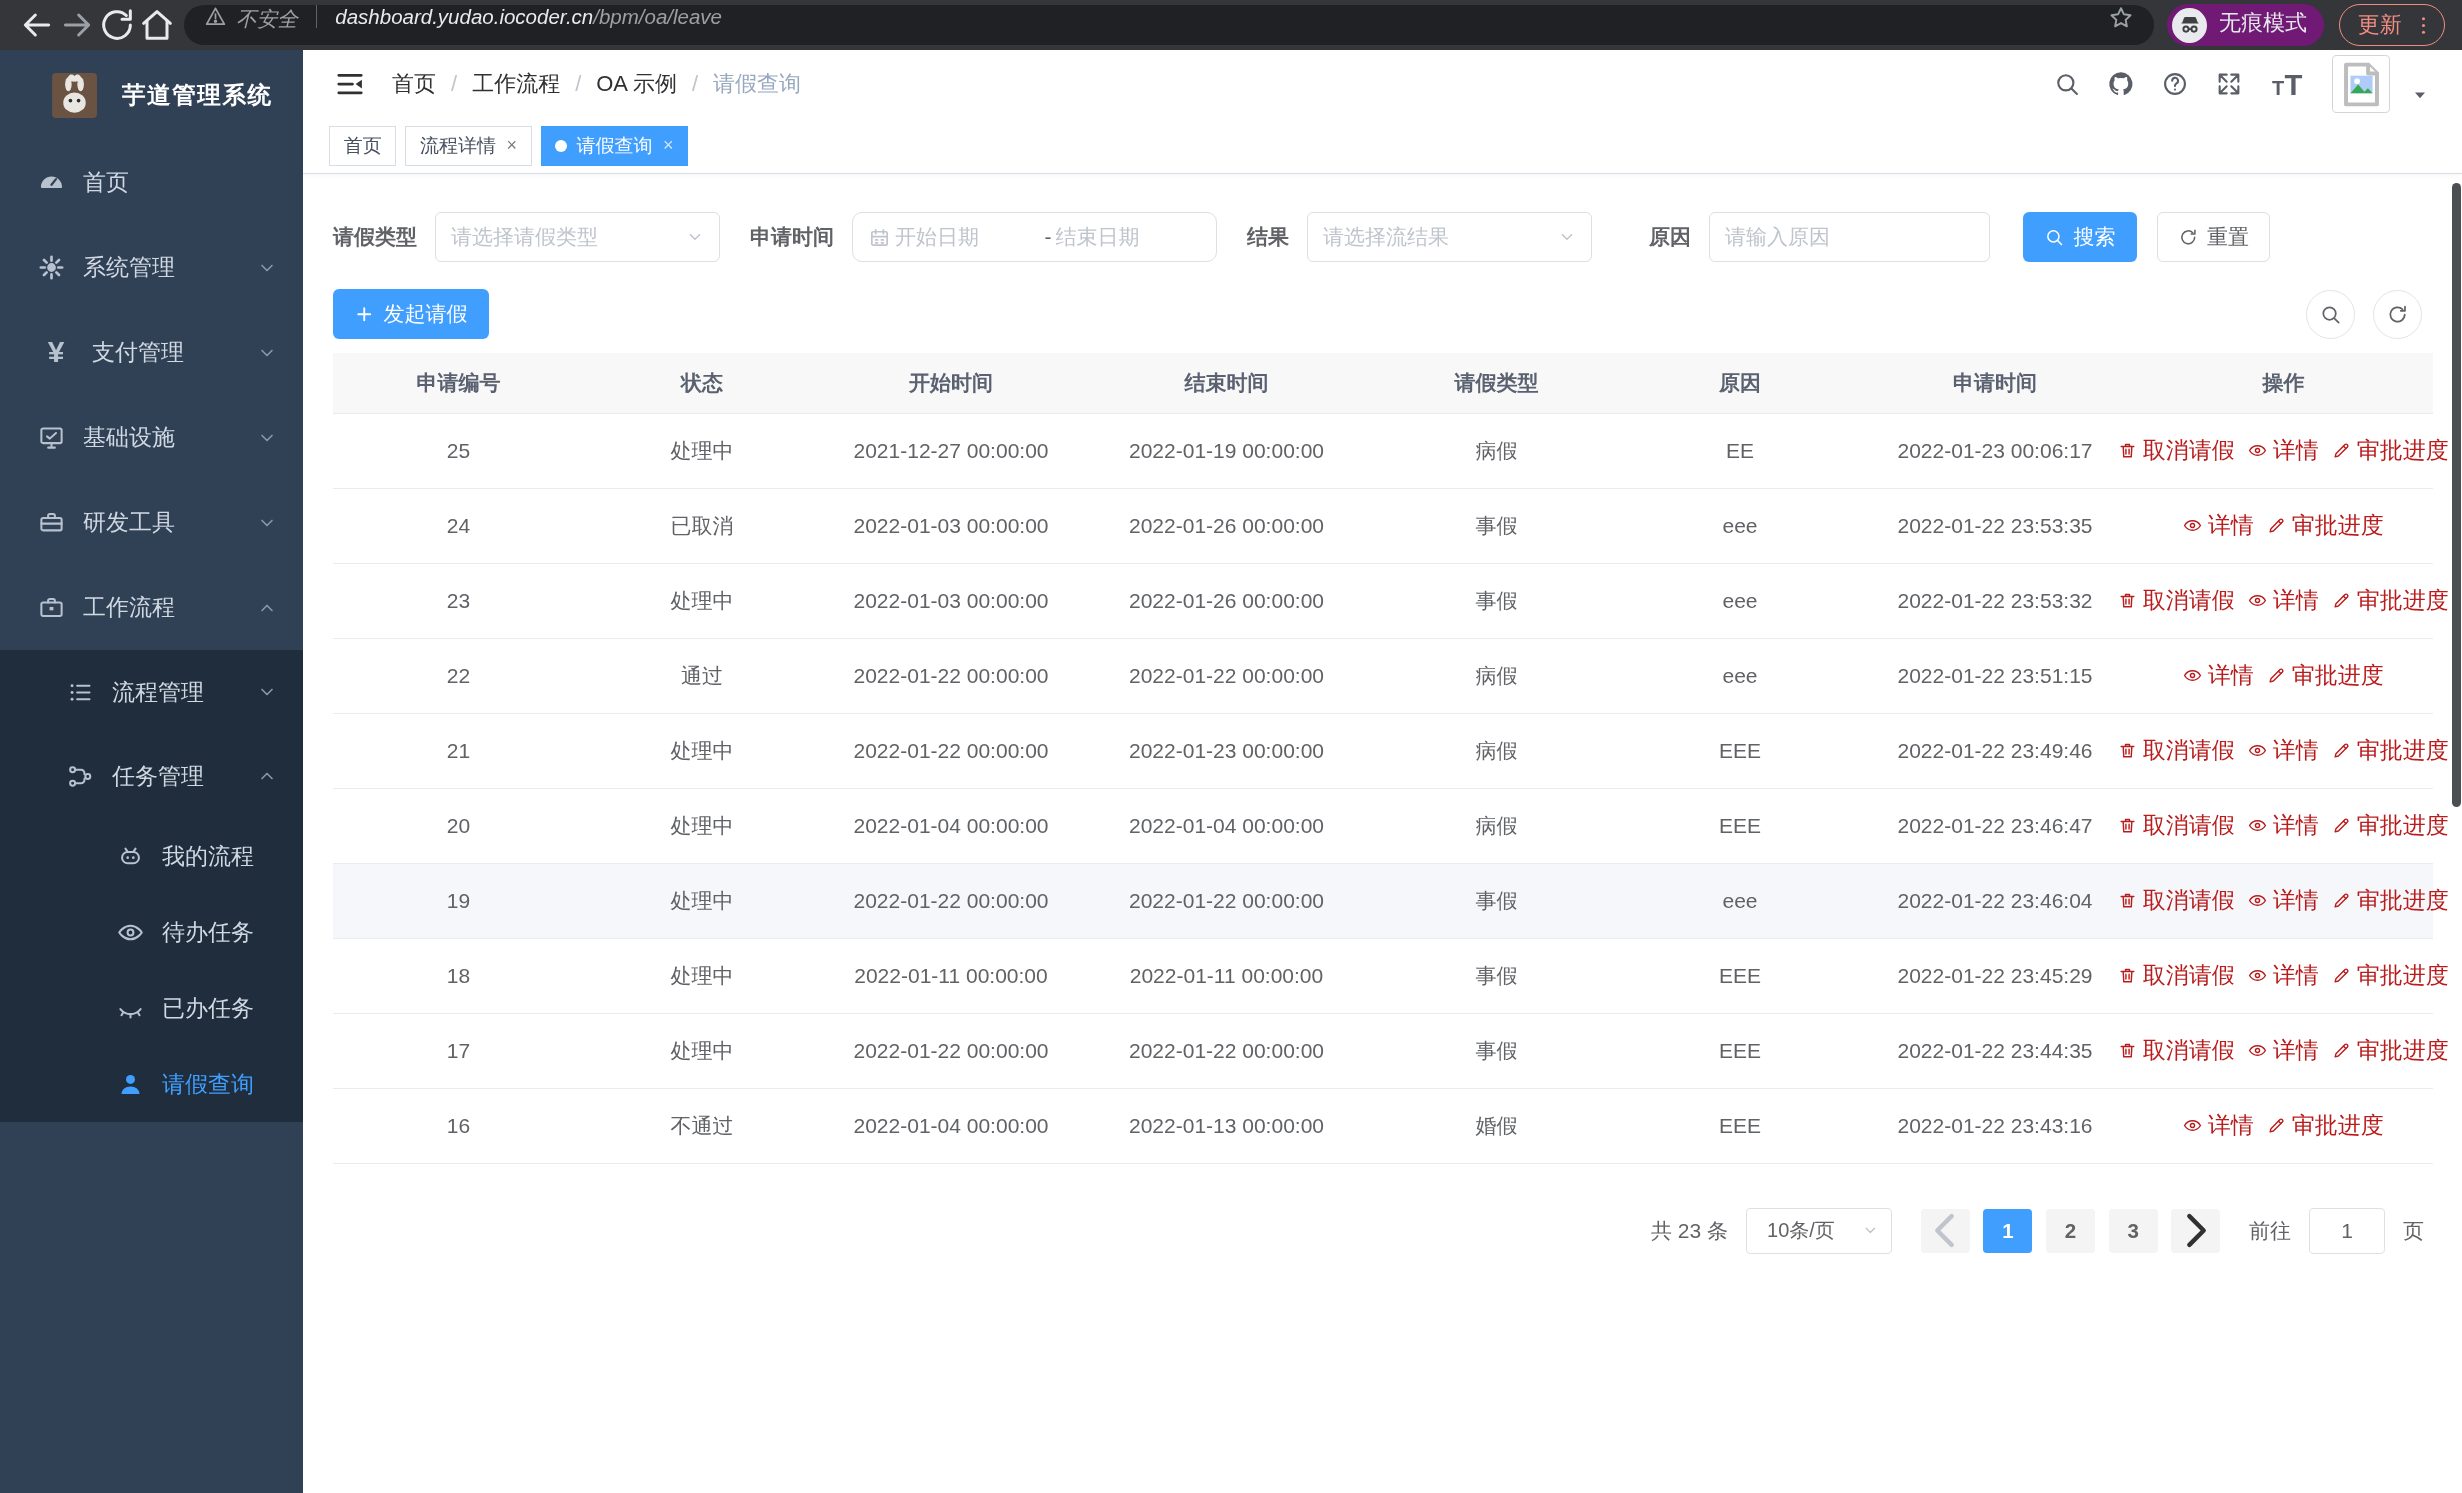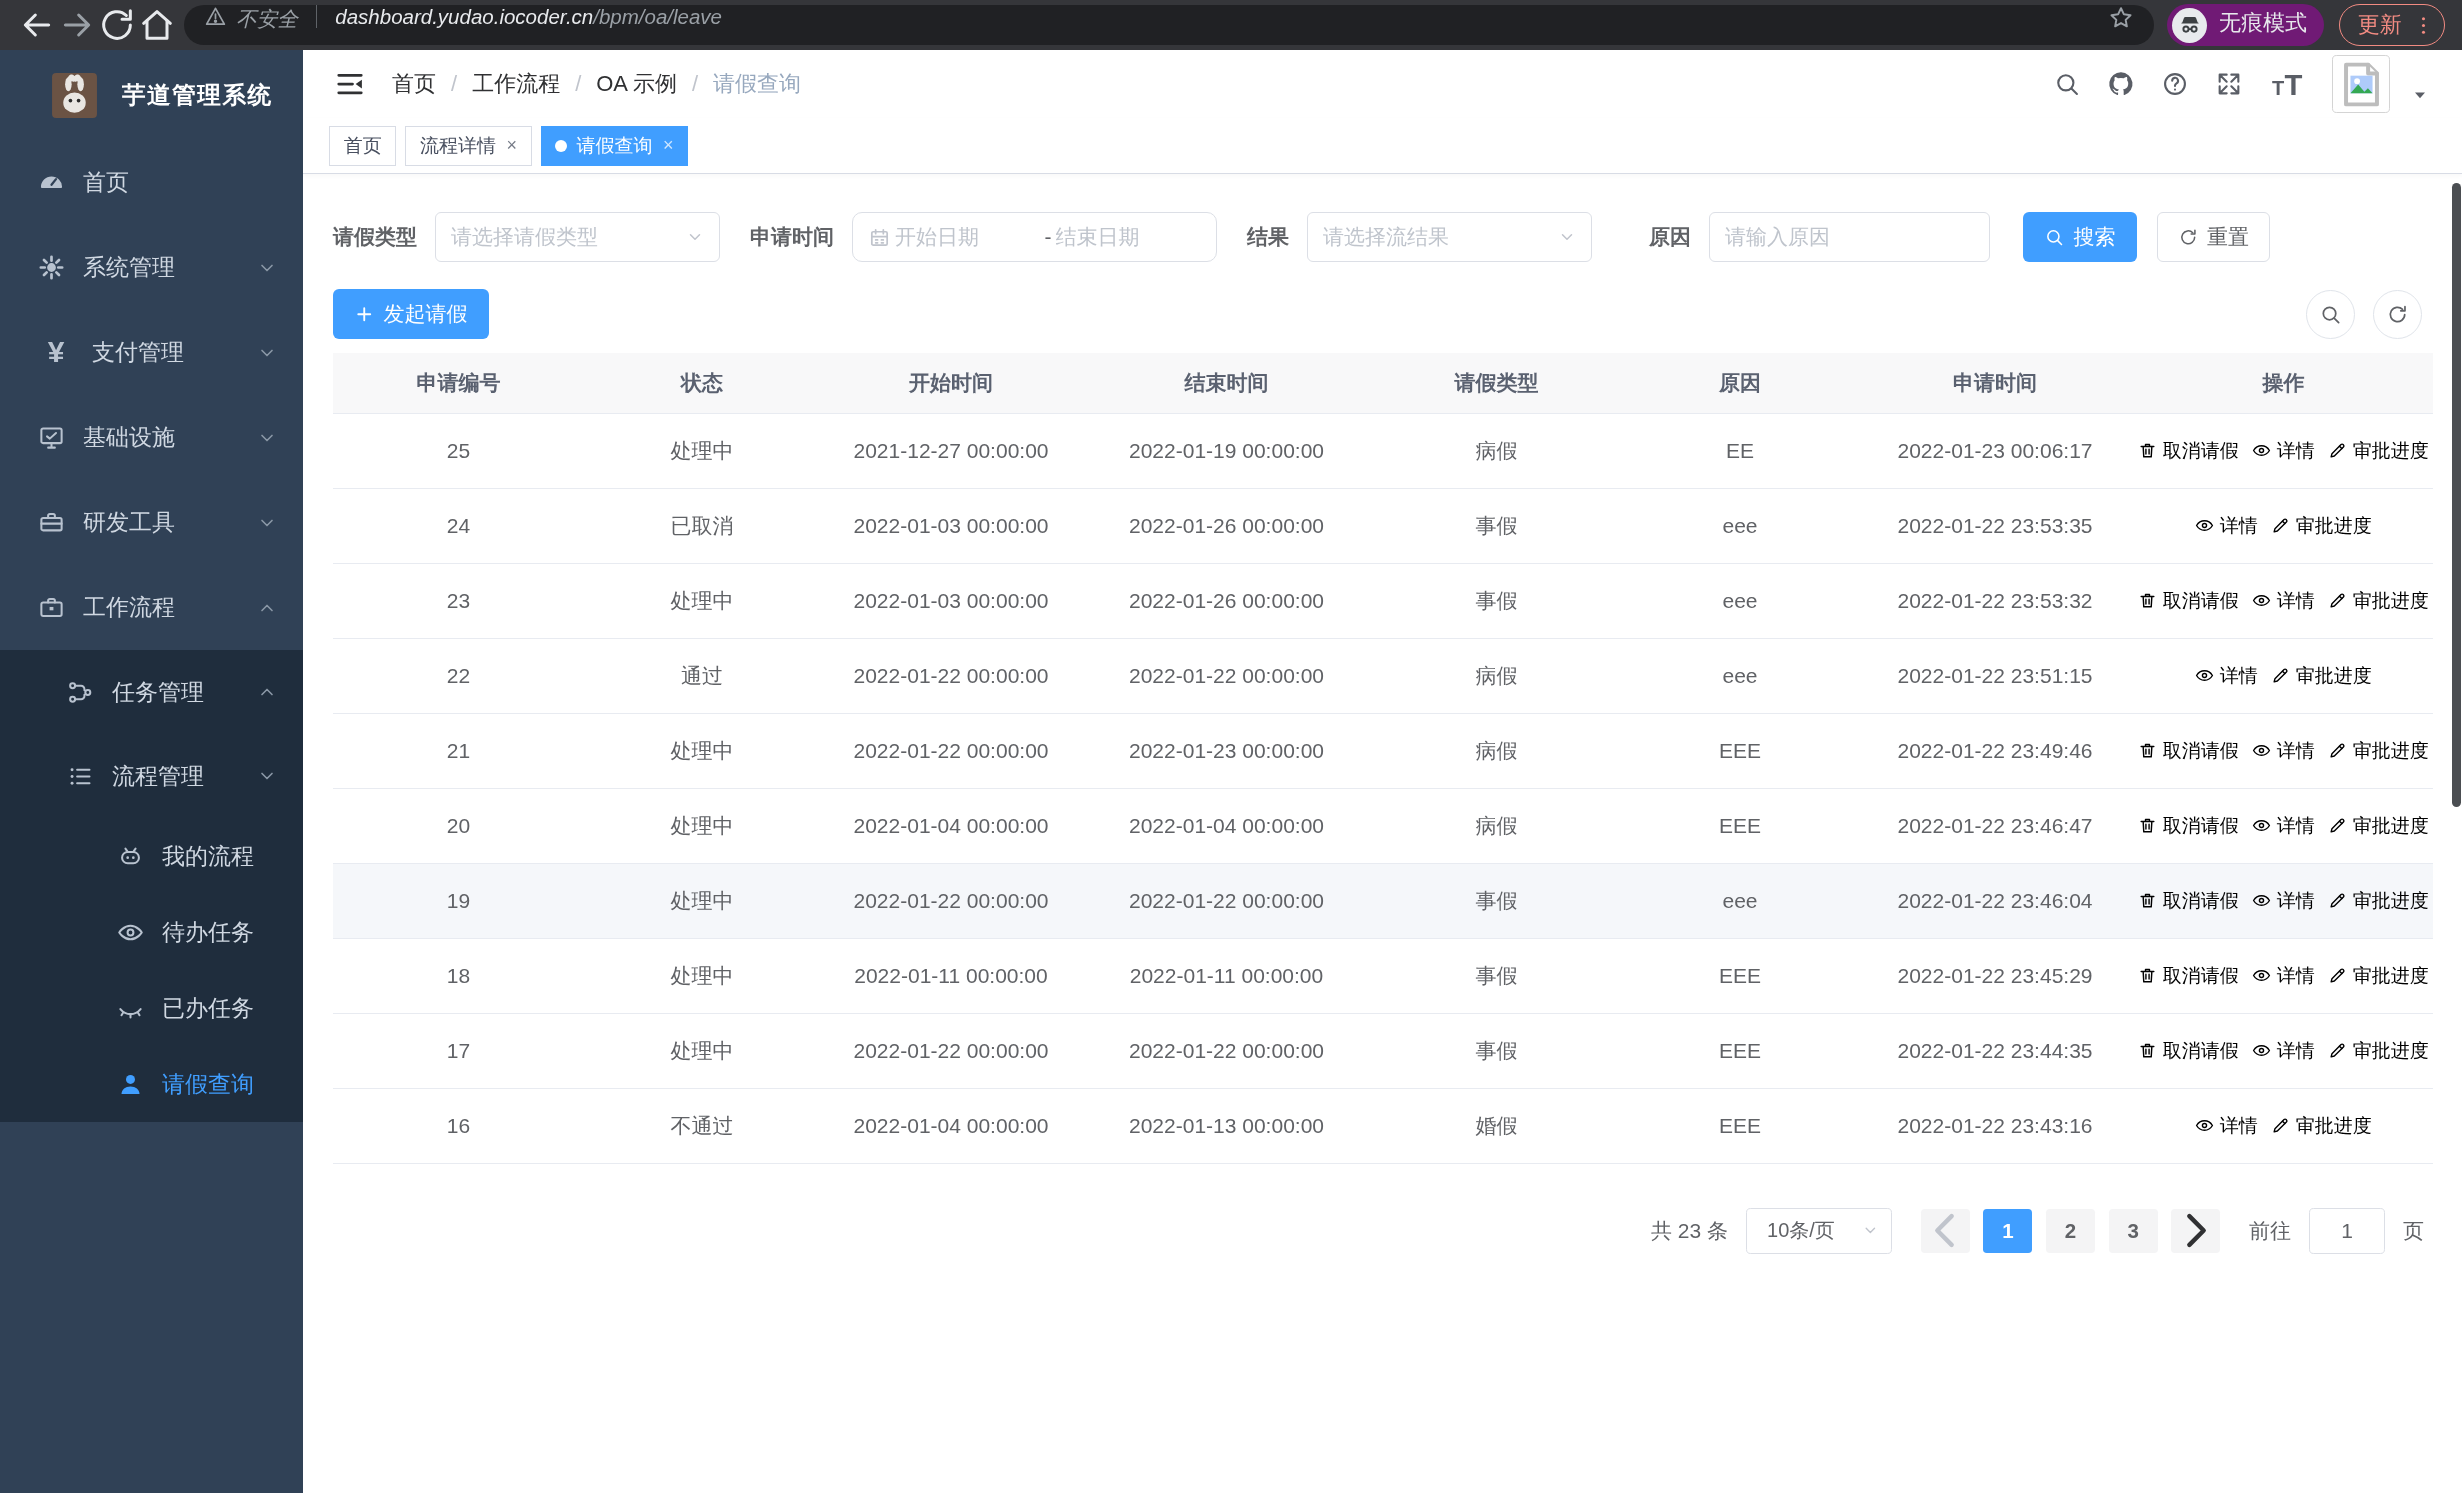--- a/index.html
+++ b/index.html
@@ -82,21 +82,21 @@
   .actions-row { margin-top:27px; display:flex; align-items:center; }
   .circle-btns { margin-left:auto; display:flex; gap:18px; padding-right:10.6px; }
   .circle { width:49px; height:49px; border-radius:50%; border:1.5px solid #e0e4ea; background:#fff; display:flex; align-items:center; justify-content:center; color:#606266; font-size:23px; cursor:pointer; }
 
   
   .table { margin-top:13.7px; font-size:21px; color:#606266; }
   .t-grid { display:grid; grid-template-columns:251px 236px 262px 289px 251px 236px 274px 303px; align-items:center; text-align:center; }
   .t-head { background:#f8f8f9; height:61px; color:#5a6170; font-weight:700; border-bottom:0.8px solid #e8ebf1; }
   .t-row { height:75px; border-bottom:0.8px solid #e8ebf1; background:#fff; }
   .t-row.hl { background:#f5f7fa; }
-  .ops { display:flex; align-items:center; justify-content:center; gap:13.7px; color:#000000; font-size:19px; white-space:nowrap; }
+  .ops { display:flex; align-items:center; justify-content:center; gap:13.7px; color:#b91c1c; font-size:23px; white-space:nowrap; }
   .op { display:inline-flex; align-items:center; gap:5.3px; cursor:pointer; }
   .op .oic { font-size:19px; }
 
   
   .pagination { margin-top:44px; display:flex; align-items:center; justify-content:flex-end; gap:18px; font-size:21px; color:#606266; padding-right:9px; }
   .psel { width:146px; height:46px; border:1.5px solid #dcdfe6; border-radius:4.6px; background:#fff; display:flex; align-items:center; padding:0 12px 0 20px; font-size:20px; color:#606266; gap:6px; }
   .psel .ph { flex:1; }
   .psel .chev2 { color:#c0c4cc; font-size:16.7px; }
   .pager { display:flex; align-items:center; gap:13.7px; margin:0 10.6px; }
   .pbtn { min-width:49px; height:44px; background:#f4f4f5; border-radius:3.8px; display:flex; align-items:center; justify-content:center; font-weight:700; font-size:20.5px; color:#606266; cursor:pointer; }
@@ -271,46 +271,46 @@
             <svg viewBox="0 0 24 24" fill="none" stroke="currentColor" stroke-width="1.8" stroke-linecap="round" stroke-linejoin="round">
               <path d="M6 15l6-6 6 6" stroke-width="2"></path>
             </svg>
           </span>
         </div>
       </nav>
     <div class="submenu" id="menu-sub">
         <div class="menu-item l2">
           <span class="ic mi">
             <svg viewBox="0 0 24 24" fill="none" stroke="currentColor" stroke-width="1.8" stroke-linecap="round" stroke-linejoin="round">
+              <path d="M9 6h11M9 12h11M9 18h11"></path>
+              <circle cx="4.5" cy="6" r="1.3" fill="currentColor" stroke="none"></circle>
+              <circle cx="4.5" cy="12" r="1.3" fill="currentColor" stroke="none"></circle>
+              <circle cx="4.5" cy="18" r="1.3" fill="currentColor" stroke="none"></circle>
+            </svg>
+          </span>
+          <span class="lbl">流程管理</span>
+          <span class="ic chev">
+            <svg viewBox="0 0 24 24" fill="none" stroke="currentColor" stroke-width="1.8" stroke-linecap="round" stroke-linejoin="round">
+              <path d="M6 9l6 6 6-6" stroke-width="2"></path>
+            </svg>
+          </span>
+        </div>
+        <div class="menu-item l2">
+          <span class="ic mi">
+            <svg viewBox="0 0 24 24" fill="none" stroke="currentColor" stroke-width="1.8" stroke-linecap="round" stroke-linejoin="round">
               <circle cx="5" cy="6" r="2.2"></circle>
               <circle cx="5" cy="18" r="2.2"></circle>
               <circle cx="18.5" cy="12" r="2.2"></circle>
               <path d="M7.2 6h5.3a3 3 0 0 1 3 3v1M7.2 18h5.3a3 3 0 0 0 3-3v-1"></path>
             </svg>
           </span>
           <span class="lbl">任务管理</span>
           <span class="ic chev">
             <svg viewBox="0 0 24 24" fill="none" stroke="currentColor" stroke-width="1.8" stroke-linecap="round" stroke-linejoin="round">
               <path d="M6 15l6-6 6 6" stroke-width="2"></path>
-            </svg>
-          </span>
-        </div>
-        <div class="menu-item l2">
-          <span class="ic mi">
-            <svg viewBox="0 0 24 24" fill="none" stroke="currentColor" stroke-width="1.8" stroke-linecap="round" stroke-linejoin="round">
-              <path d="M9 6h11M9 12h11M9 18h11"></path>
-              <circle cx="4.5" cy="6" r="1.3" fill="currentColor" stroke="none"></circle>
-              <circle cx="4.5" cy="12" r="1.3" fill="currentColor" stroke="none"></circle>
-              <circle cx="4.5" cy="18" r="1.3" fill="currentColor" stroke="none"></circle>
-            </svg>
-          </span>
-          <span class="lbl">流程管理</span>
-          <span class="ic chev">
-            <svg viewBox="0 0 24 24" fill="none" stroke="currentColor" stroke-width="1.8" stroke-linecap="round" stroke-linejoin="round">
-              <path d="M6 9l6 6 6-6" stroke-width="2"></path>
             </svg>
           </span>
         </div>
         <div class="menu-item l3">
           <span class="ic mi">
             <svg viewBox="0 0 24 24" fill="none" stroke="currentColor" stroke-width="1.8" stroke-linecap="round" stroke-linejoin="round">
               <rect x="4.5" y="8" width="15" height="10" rx="5"></rect>
               <circle cx="9.5" cy="13" r="1.2" fill="currentColor" stroke="none"></circle>
               <circle cx="14.5" cy="13" r="1.2" fill="currentColor" stroke="none"></circle>
               <path d="M7.5 5l1.6 2.2M16.5 5l-1.6 2.2"></path>

